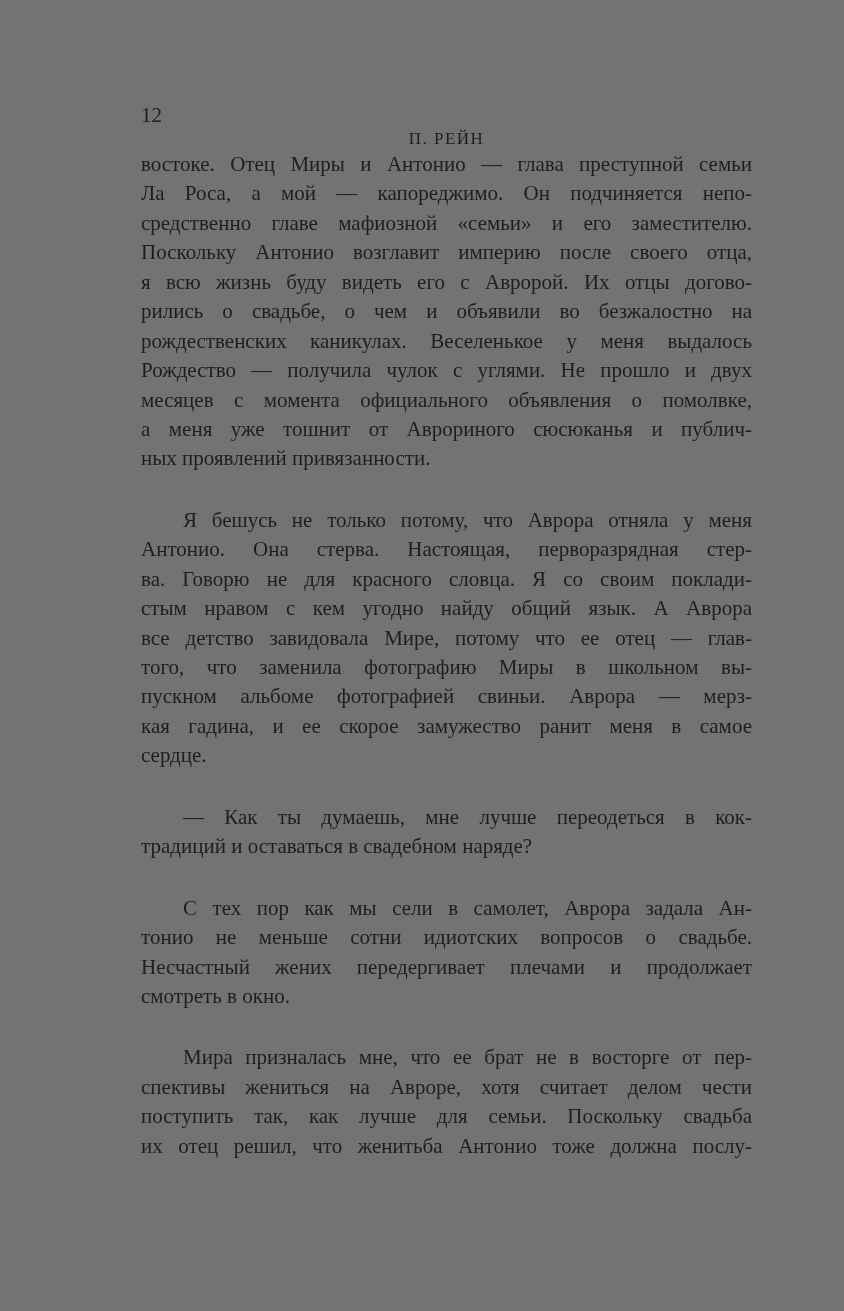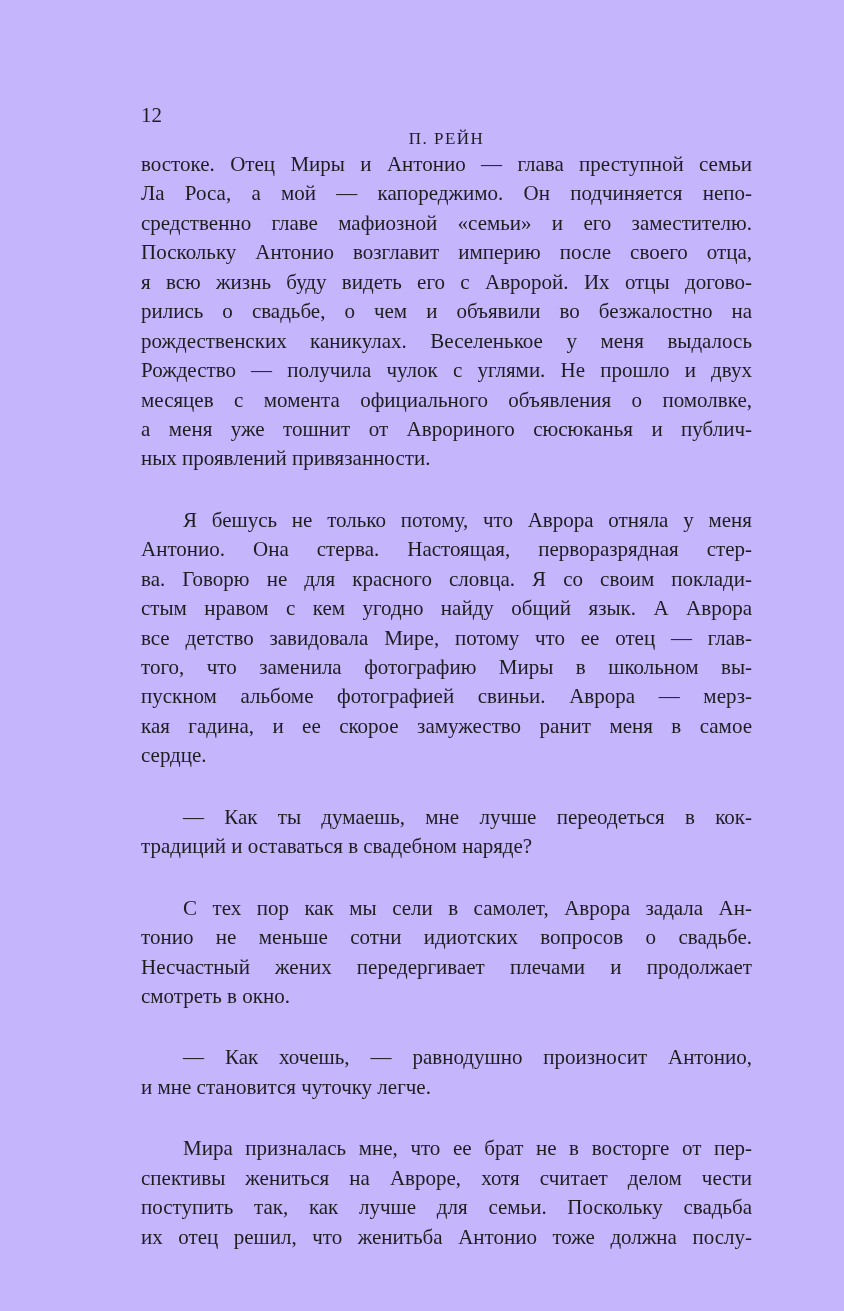--- a/index.html
+++ b/index.html
@@ -65,21 +65,21 @@
   .line.last-line {
     text-align-last: left;
   }
   .line.last-line.justify-last {
     text-align-last: justify;
   }
 </style>
 </head>
 <body>
 
-<div class="page" style="background: #c4b5fd; color: rgb(30, 30, 30);">
+<div class="page" style="background: #737373; color: rgb(30, 30, 30);">
   <div class="header-row">
     <div class="page-number">12</div>
     <div class="running-header">П. РЕЙН</div>
   </div>
   <div class="body-text">
       <div class="paragraph">
         <div class="line">востоке. Отец Миры и Антонио — глава преступной семьи</div>
         <div class="line">Ла Роса, а мой — капореджимо. Он подчиняется непо-</div>
         <div class="line">средственно главе мафиозной «семьи» и его заместителю.</div>
         <div class="line">Поскольку Антонио возглавит империю после своего отца,</div>
@@ -106,23 +106,19 @@
         <div class="line first-indent">— Как ты думаешь, мне лучше переодеться в кок-</div>
         <div class="line last-line">традиций и оставаться в свадебном наряде?</div>
       </div>
       <div class="paragraph">
         <div class="line first-indent">С тех пор как мы сели в самолет, Аврора задала Ан-</div>
         <div class="line">тонио не меньше сотни идиотских вопросов о свадьбе.</div>
         <div class="line">Несчастный жених передергивает плечами и продолжает</div>
         <div class="line last-line">смотреть в окно.</div>
       </div>
       <div class="paragraph">
-        <div class="line first-indent">— Как хочешь, — равнодушно произносит Антонио,</div>
-        <div class="line last-line">и мне становится чуточку легче.</div>
-      </div>
-      <div class="paragraph">
         <div class="line first-indent">Мира призналась мне, что ее брат не в восторге от пер-</div>
         <div class="line">спективы жениться на Авроре, хотя считает делом чести</div>
         <div class="line">поступить так, как лучше для семьи. Поскольку свадьба</div>
         <div class="line last-line justify-last">их отец решил, что женитьба Антонио тоже должна послу-</div>
       </div>
     </div>
 </div>
 
 </body></html>

